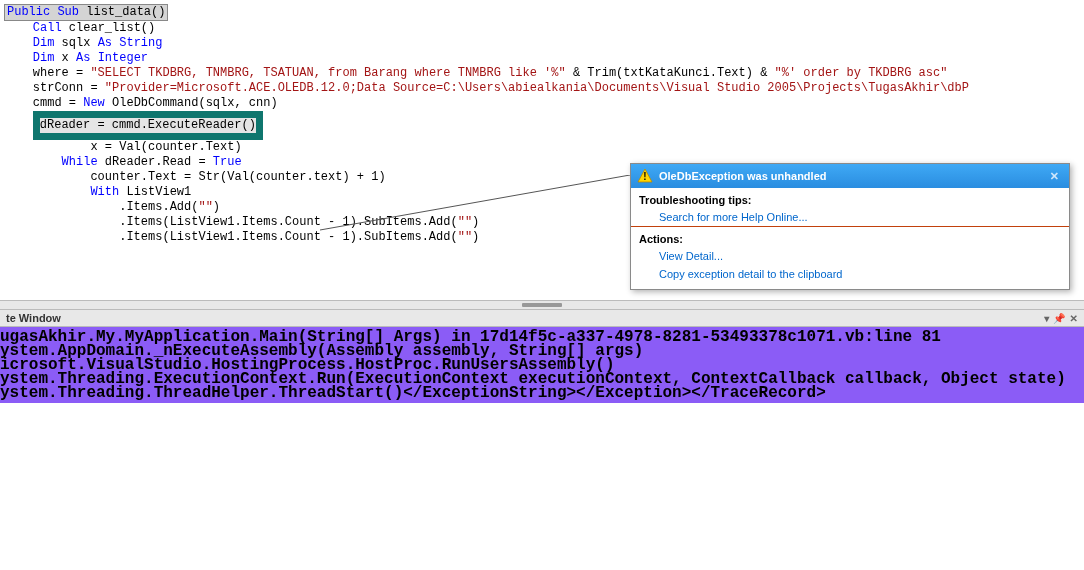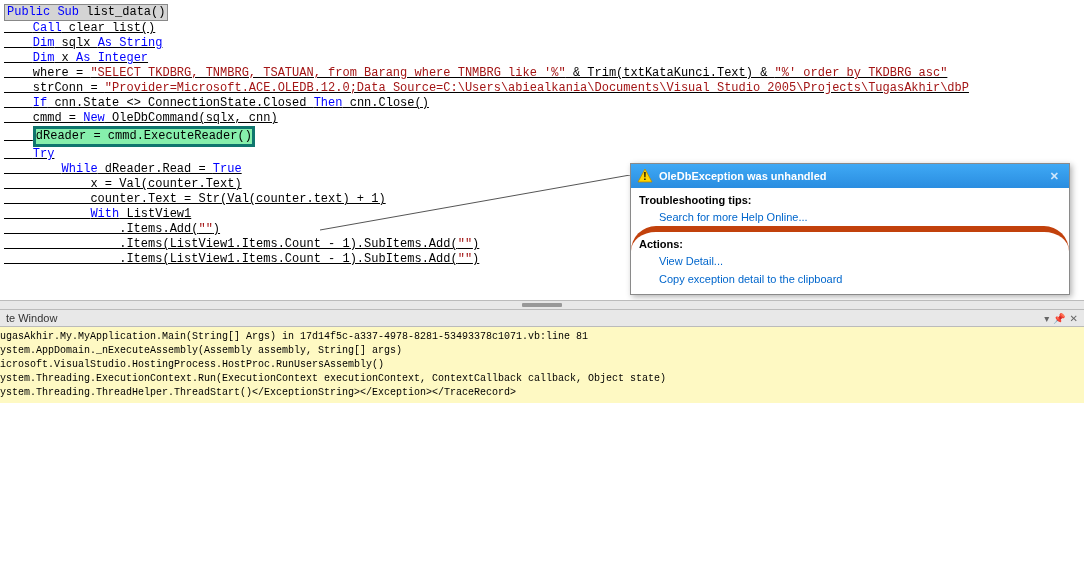--- a/index.html
+++ b/index.html
@@ -1,27 +1,27 @@
 <!DOCTYPE html>
 <html><head>
   <meta charset="utf-8">
   <style>
     * { margin: 0; padding: 0; box-sizing: border-box; }
     body { font-family: Consolas, "Courier New", monospace; font-size: 12px; background: #fff; color: #000; overflow: hidden; }
     
     .main-container { width: 1084px; height: 570px; position: relative; }
     
-    .code-area { width: 100%; height: 300px; overflow: hidden; background: #fff; padding: 4px 0 16px 4px; position: relative; text-decoration: underline; }
+    .code-area { width: 100%; height: 300px; overflow: hidden; background: #fff; padding: 4px 0 16px 4px; position: relative; }
     
     .code-line { white-space: pre; line-height: 15px; font-family: Consolas, "Courier New", monospace; }
     
     .kw-blue { color: #0000ff; }
     .str-red { color: #a31515; }
     .highlight-box { background: #d4d4d4; display: inline-block; padding: 0 2px; border: 1px solid #888; }
-    .exec-highlight { background: #86efac; border: 3px solid #0f766e; display: inline-block; }
+    .exec-highlight { background: #e5e5e5; border: 7px solid #0f766e; display: inline-block; }
     
     .exception-popup {
       position: absolute;
       top: 163px;
       left: 630px;
       width: 440px;
       background: #fff;
       border: 1px solid #8a8a8a;
       box-shadow: 2px 2px 6px rgba(0,0,0,0.3);
       font-family: "Segoe UI", Tahoma, sans-serif;
@@ -93,21 +93,21 @@
     }
     .scroll-track { flex: 1; background: #f5f5f5; }
     
     .link-item {
       color: #0066cc;
       padding: 3px 8px;
       cursor: pointer;
       margin-left: 20px;
     }
     
-    .actions-section { border-top: 6px solid #c2410c; padding-bottom: 6px; border-radius: 25px; }
+    .actions-section { border-top: 1px solid #c2410c; padding-bottom: 6px; }
     
     .connector-line {
       position: absolute;
       top: 175px;
       left: 320px;
       width: 310px;
       height: 60px;
       z-index: 5;
       pointer-events: none;
     }
@@ -121,65 +121,63 @@
       align-items: center;
       justify-content: center;
     }
     .splitter-handle {
       width: 40px;
       height: 4px;
       background: #999;
       border-radius: 1px;
     }
     
-    .bottom-panel { width: 100%; background: #fef9c3; }
+    .bottom-panel { width: 100%; background: #8b5cf6; font-weight: bold; }
     
     .panel-title-bar {
       background: #e8e8e8;
       border-bottom: 1px solid #bbb;
       padding: 2px 6px;
       font-family: "Segoe UI", Tahoma, sans-serif;
       font-size: 11px;
       color: #333;
       display: flex;
       align-items: center;
     }
     .panel-controls { margin-left: auto; display: flex; gap: 4px; color: #666; }
     .panel-ctrl { cursor: pointer; font-size: 10px; }
     
     .trace-area {
       padding: 3px 0;
       font-family: Consolas, "Courier New", monospace;
-      font-size: 10px;
+      font-size: 16px;
       line-height: 14px;
     }
     .trace-line { white-space: pre; }
   </style>
 </head>
 <body>
 
 <div class="main-container">
   <div class="code-area">
     <div class="code-line"><span class="highlight-box"><span class="kw-blue">Public</span><span class="kw-blue"> Sub</span><span> list_data()</span></span></div>
     <div class="code-line"><span>    </span><span class="kw-blue">Call</span><span> clear_list()</span></div>
     <div class="code-line"></div>
     <div class="code-line"><span>    </span><span class="kw-blue">Dim</span><span> sqlx </span><span class="kw-blue">As String</span></div>
     <div class="code-line"><span>    </span><span class="kw-blue">Dim</span><span> x </span><span class="kw-blue">As Integer</span></div>
     <div class="code-line"></div>
     <div class="code-line"><span>    where = </span><span class="str-red">"SELECT TKDBRG, TNMBRG, TSATUAN, from Barang where TNMBRG like '%"</span><span> &amp; Trim(txtKataKunci.Text) &amp; </span><span class="str-red">"%' order by TKDBRG asc"</span></div>
     <div class="code-line"></div>
     <div class="code-line"><span>    strConn = </span><span class="str-red">"Provider=Microsoft.ACE.OLEDB.12.0;Data Source=C:\Users\abiealkania\Documents\Visual Studio 2005\Projects\TugasAkhir\dbP</span></div>
-    <div class="code-line"><span>    </span><span class="kw-blue">If</span><span> cnn.State &lt;&gt; ConnectionState.Closed </span><span class="kw-blue">Then</span><span> cnn.Close()</span></div>
     <div class="code-line"></div>
     <div class="code-line"><span>    cmmd = </span><span class="kw-blue">New</span><span> OleDbCommand(sqlx, cnn)</span></div>
     <div class="code-line"><span>    </span><span class="exec-highlight">dReader = cmmd.ExecuteReader()</span></div>
     <div class="code-line"></div>
-    <div class="code-line"><span>    </span><span class="kw-blue">Try</span></div>
+    <div class="code-line">            x = Val(counter.Text)</div>
     <div class="code-line"><span>        </span><span class="kw-blue">While</span><span> dReader.Read = </span><span class="kw-blue">True</span></div>
-    <div class="code-line">            x = Val(counter.Text)</div>
     <div class="code-line">            counter.Text = Str(Val(counter.text) + 1)</div>
     <div class="code-line"></div>
     <div class="code-line"><span>            </span><span class="kw-blue">With</span><span> ListView1</span></div>
     <div class="code-line"><span>                .Items.Add(</span><span class="str-red">""</span><span>)</span></div>
     <div class="code-line"><span>                .Items(ListView1.Items.Count - 1).SubItems.Add(</span><span class="str-red">""</span><span>)</span></div>
     <div class="code-line"><span>                .Items(ListView1.Items.Count - 1).SubItems.Add(</span><span class="str-red">""</span><span>)</span></div>
 
     <svg class="connector-line">
       <line x1="0" y1="55" x2="310" y2="0" stroke="#555" stroke-width="1"></line>
     </svg>

